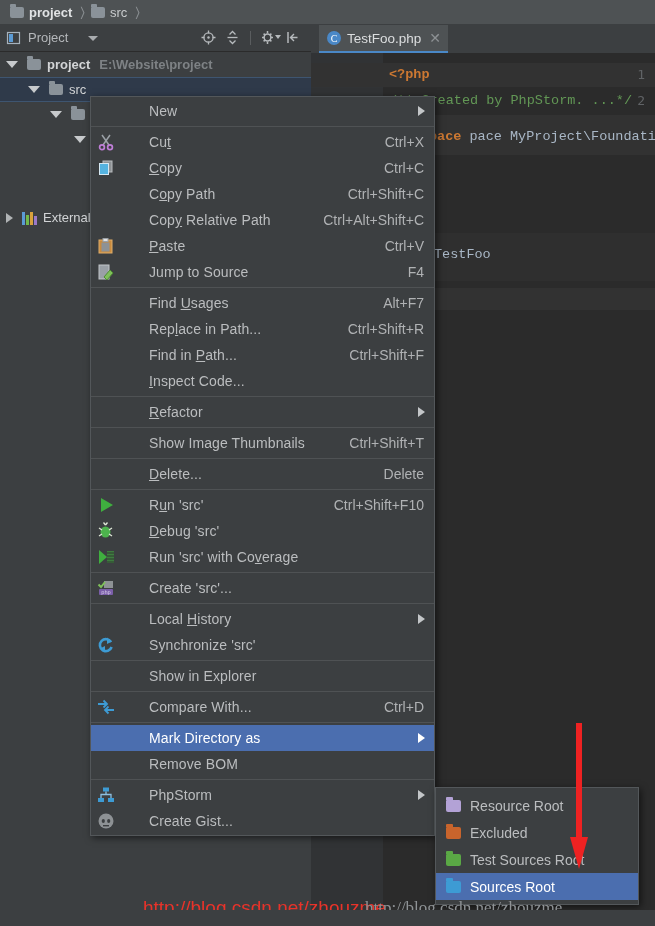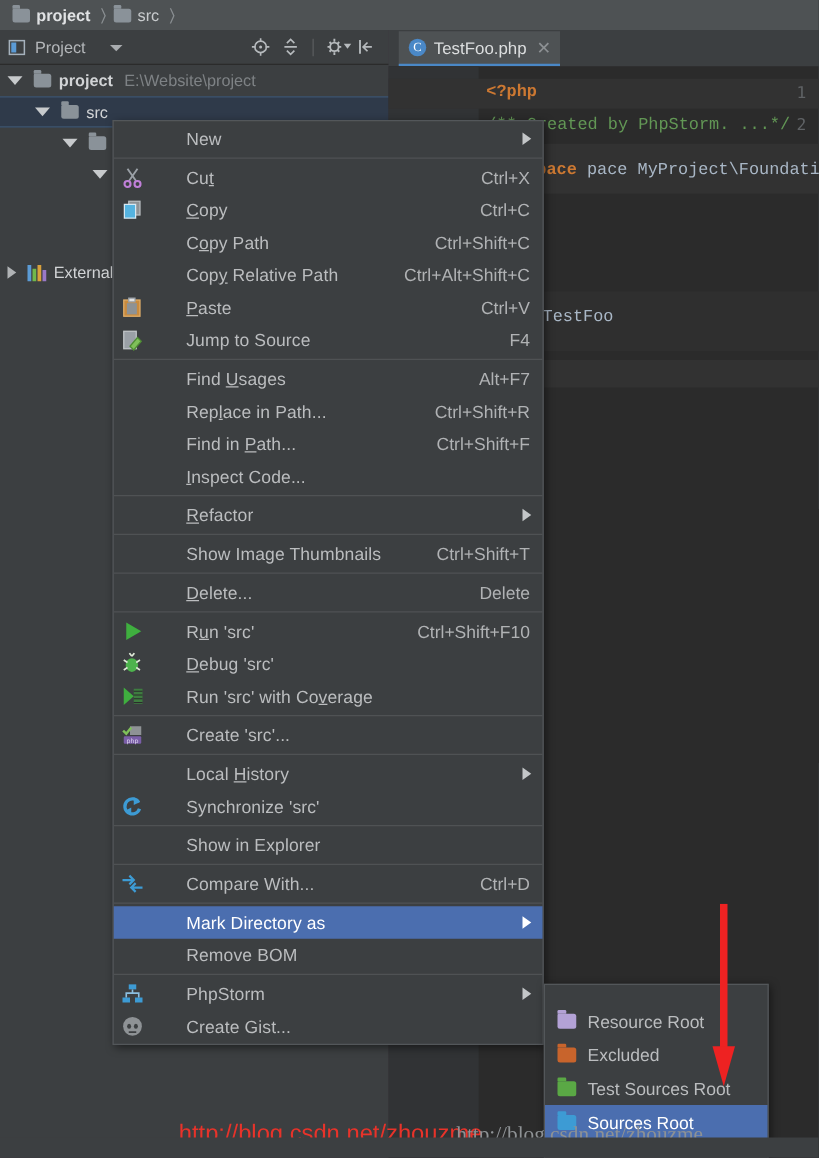--- a/index.html
+++ b/index.html
@@ -46,21 +46,21 @@
   .act { width: 17px; height: 17px; position: relative; }
   .vsep { width: 1px; height: 14px; background: #5a5d5f; margin: 0 2px; }
 
   
   .tree { position: absolute; left: 0; top: 52px; width: 311px; bottom: 0; background: #3c3f41; }
   .trow { position: relative; height: 25px; display: flex; align-items: center; font-size: 13px; color: #bbbdbf; }
   .trow.selected { background: #2f3a4a; border-top: 1px solid #3e5570; border-bottom: 1px solid #3e5570; }
   .arrow-r { width: 0; height: 0; border-top: 5px solid transparent; border-bottom: 5px solid transparent; border-left: 7px solid #b0b3b5; }
   .arrow-d { width: 0; height: 0; border-left: 6px solid transparent; border-right: 6px solid transparent; border-top: 7px solid #c7cacc; }
   .tname { margin-left: 6px; font-weight: bold; color: #d2d4d6; }
-  .tpath { margin-left: 9px; color: #7e8285; font-weight: normal; }
+  .tpath { margin-left: 9px; color: #7e8285; font-weight: bold; }
   .lib-ico { width: 15px; height: 14px; display: flex; align-items: flex-end; gap: 1px; }
   .lib-ico i { width: 3px; display: block; }
 
   
   .editor-area { position: absolute; left: 311px; top: 24px; right: 0; bottom: 0; background: #3c3f41; }
   .tab-strip { position: absolute; left: 0; top: 0; width: 344px; height: 29px; background: #3c3f41; }
   .tab {
     position: absolute; left: 8px; top: 1px; height: 28px; display: flex; align-items: center;
     background: #4e5254; padding: 0 7px 0 8px; border-bottom: 2px solid #4a88c7;
   }
@@ -97,23 +97,23 @@
   .mi .lbl { margin-left: 58px; letter-spacing: .1px; }
   .mi .lbl u { text-decoration: underline; }
   .mi .sc { position: absolute; right: 10px; font-size: 14px; color: #b0b2b4; }
   .mi .sub { position: absolute; right: 9px; width: 0; height: 0;
     border-top: 5px solid transparent; border-bottom: 5px solid transparent; border-left: 7px solid #c3c6c8; }
   .mi.hl .sub { border-left-color: #ffffff; }
   .msep { height: 1px; background: #4f5254; margin: 2px 0; }
 
   
   .submenu {
-    position: absolute; left: 435px; top: 787px; width: 180px;
+    position: absolute; left: 435px; top: 787px; width: 204px;
     background: #3c3f41; border: 1px solid #53575a;
-    box-shadow: 2px 2px 7px rgba(0,0,0,.55); padding: 15px 0;
+    box-shadow: 2px 2px 7px rgba(0,0,0,.55); padding: 4px 0;
   }
   .smi { position: relative; height: 27px; display: flex; align-items: center; font-size: 14px; color: #bbbdbf; }
   .smi.hl { background: #4b6eaf; color: #ffffff; }
   .smi .fico { margin-left: 10px; width: 15px; height: 12px; border-radius: 1px 2px 2px 2px; position: relative; }
   .smi .fico::before { content:""; position:absolute; left:0; top:-3px; width:7px; height:3px; background:inherit; border-radius:1px 1px 0 0; }
   .smi .lbl { margin-left: 9px; }
 
   
   .red-arrow { position: absolute; left: 568px; top: 723px; width: 22px; height: 148px; }
 

